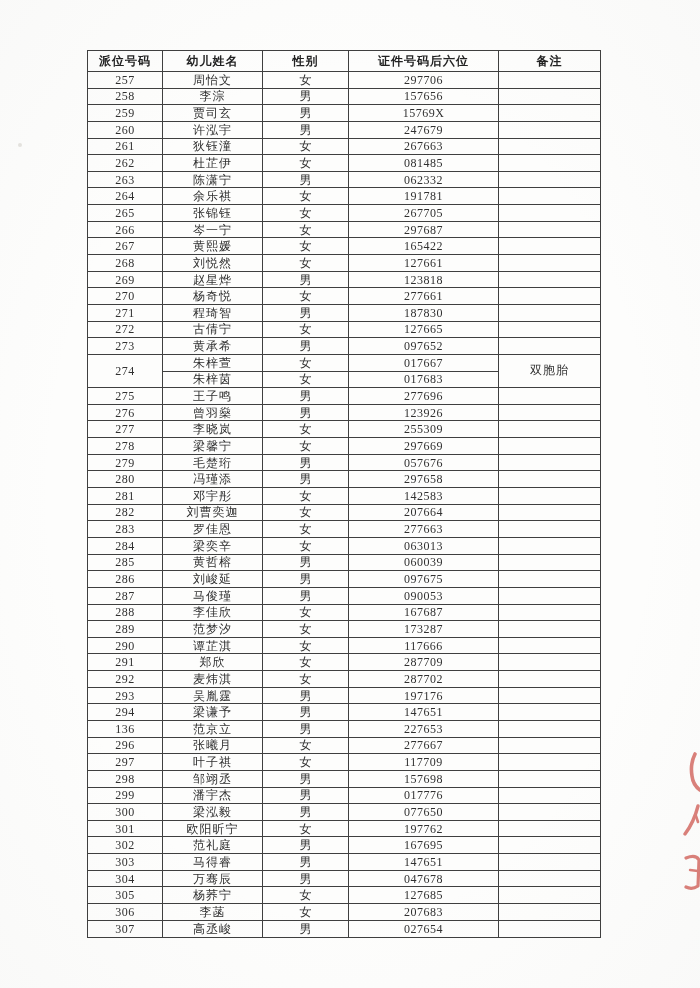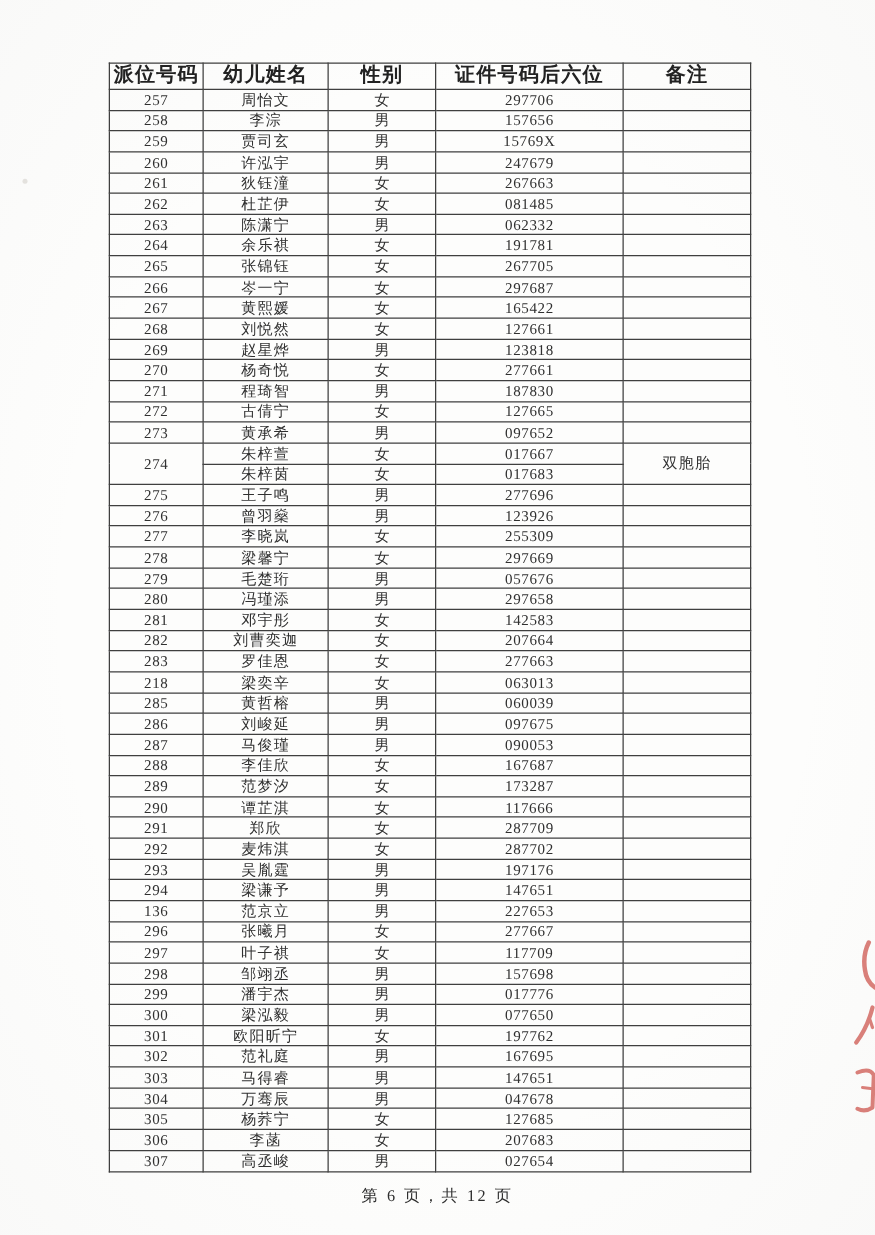--- a/index.html
+++ b/index.html
@@ -40,21 +40,21 @@
     border: 1px solid #3f3f3f;
     text-align: center;
     vertical-align: middle;
     padding: 0;
     line-height: 1;
     overflow: hidden;
     white-space: nowrap;
   }
   table.roster thead th {
     height: 20px;
-    font-size: 16px;
+    font-size: 12px;
     font-weight: bold;
     color: #222;
     letter-spacing: 1px;
   }
   table.roster tbody td {
     font-size: 12px;
     color: #303030;
   }
   td.cell-no, td.cell-id {
     font-size: 11.5px;
@@ -302,21 +302,21 @@
           <td class="cell-note"></td>
         </tr>
         <tr>
           <td class="cell-no">283</td>
           <td class="cell-name">罗佳恩</td>
           <td class="cell-gender">女</td>
           <td class="cell-id">277663</td>
           <td class="cell-note"></td>
         </tr>
         <tr>
-          <td class="cell-no">218</td>
+          <td class="cell-no">284</td>
           <td class="cell-name">梁奕辛</td>
           <td class="cell-gender">女</td>
           <td class="cell-id">063013</td>
           <td class="cell-note"></td>
         </tr>
         <tr>
           <td class="cell-no">285</td>
           <td class="cell-name">黄哲榕</td>
           <td class="cell-gender">男</td>
           <td class="cell-id">060039</td>
@@ -472,21 +472,20 @@
         <tr>
           <td class="cell-no">307</td>
           <td class="cell-name">高丞峻</td>
           <td class="cell-gender">男</td>
           <td class="cell-id">027654</td>
           <td class="cell-note"></td>
         </tr>
       </tbody>
   </table>
 
-  <div class="footer">第 6 页，共 12 页</div>
 
   <svg class="stamp-svg" viewBox="0 0 24 215" xmlns="http://www.w3.org/2000/svg">
     <g fill="none" stroke-linecap="round" stroke-linejoin="round" opacity="0.85" stroke="#c8423a">
       <path d="M 19 12 q -5 10 -3 22 q 1 9 8 14" stroke-width="3.6"></path>
       <path d="M 22 64 q -4 16 -13 28" stroke-width="3.4"></path>
       <path d="M 20 74 l 2 6" stroke-width="2.6"></path>
       <path d="M 10 116 q 10 -4 13 2 l -1 26 q -6 4 -12 1" stroke-width="3.2"></path>
       <path d="M 14 128 l 8 1" stroke-width="2.4"></path>
     </g>
   </svg>

